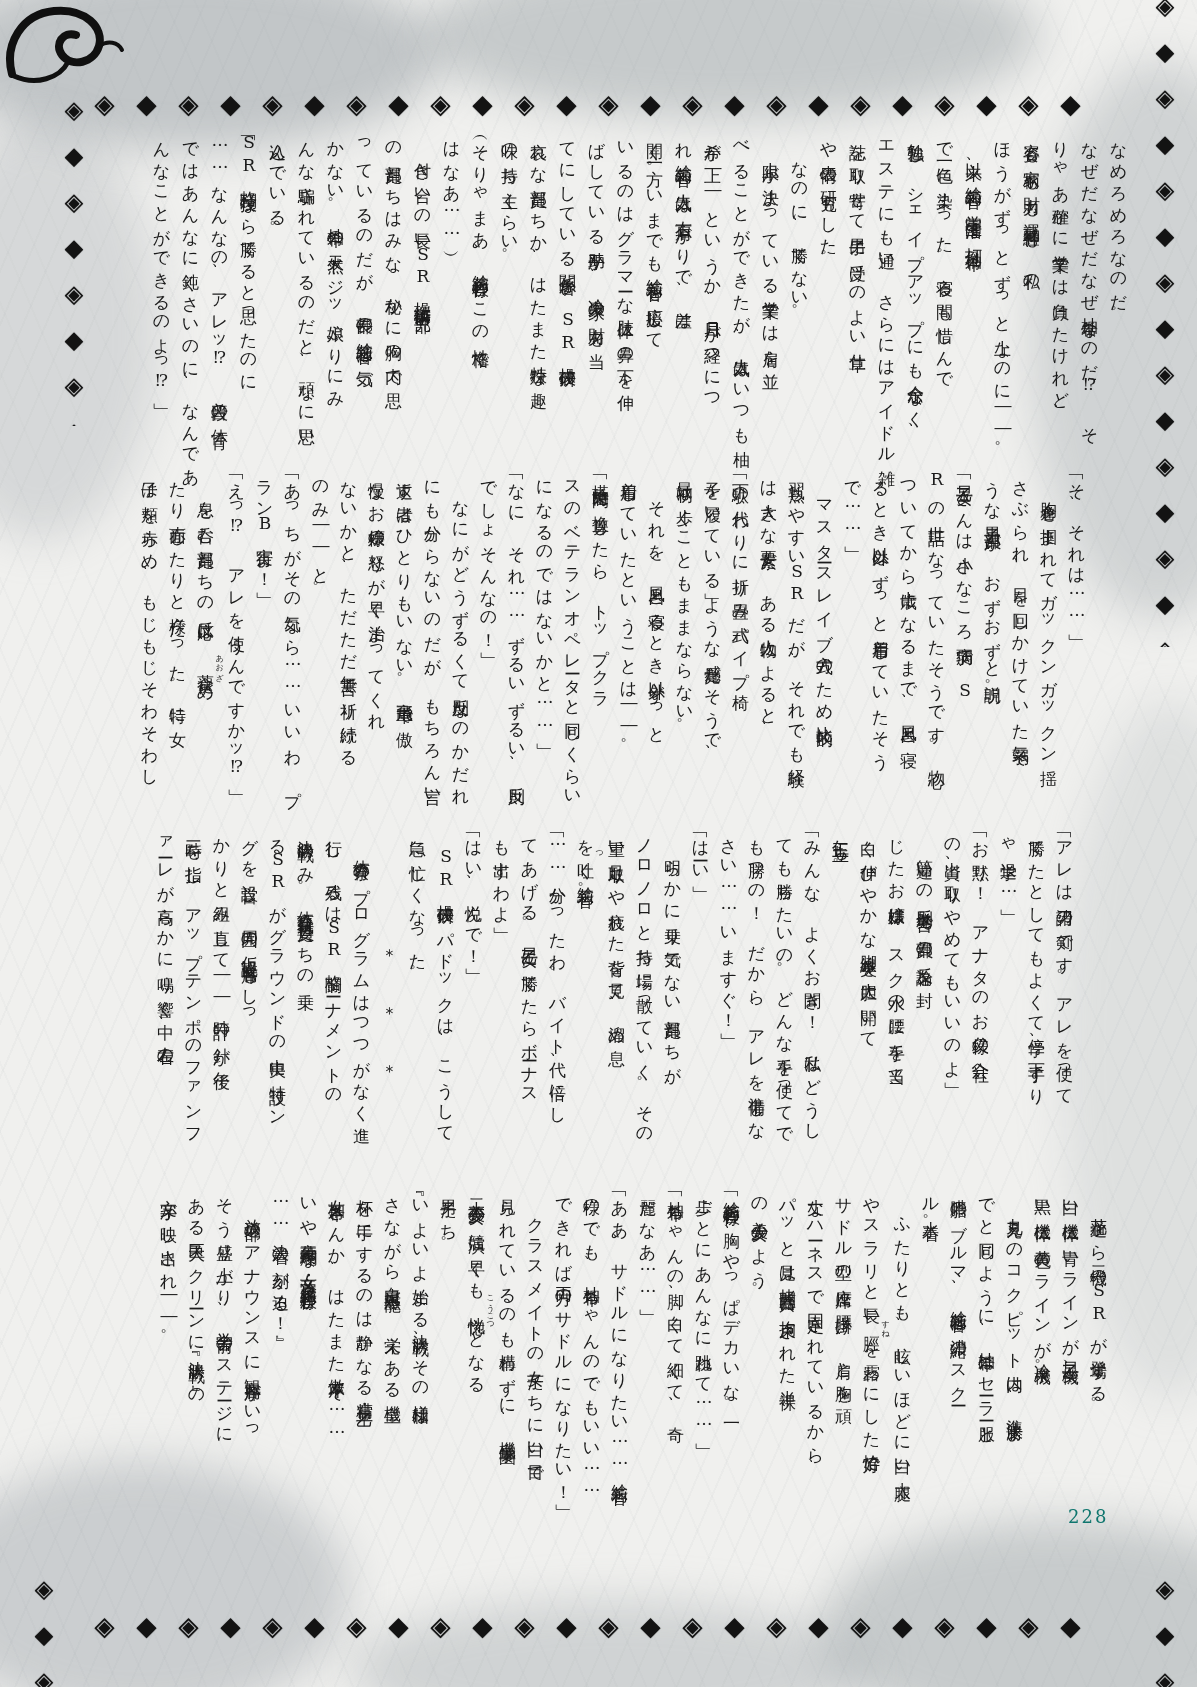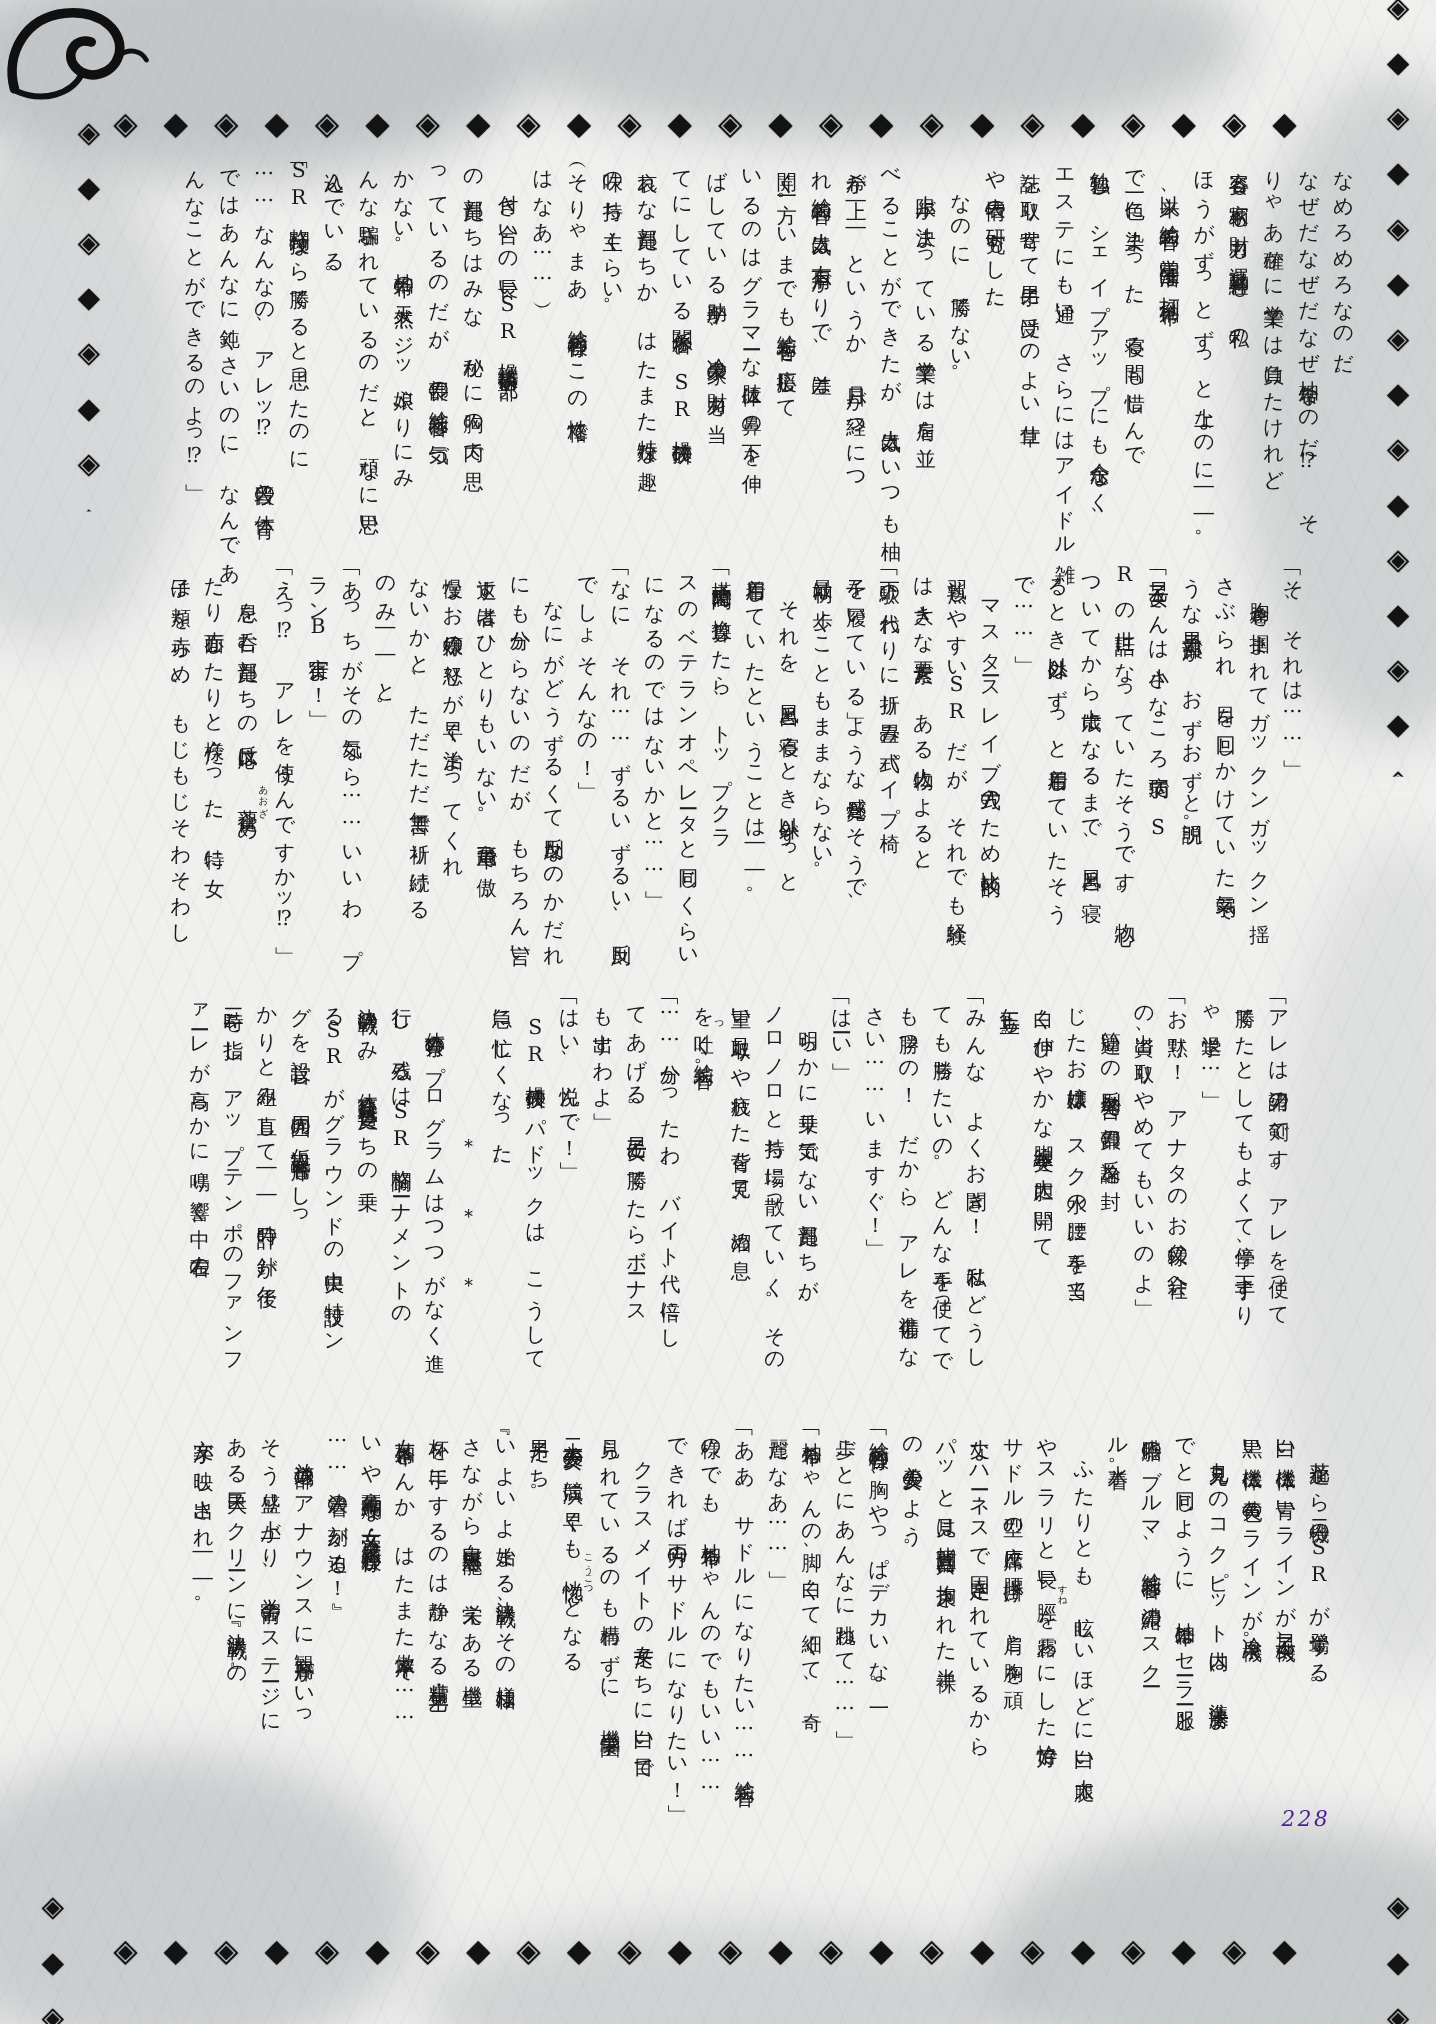--- a/index.html
+++ b/index.html
@@ -40,21 +40,21 @@
   #band1{top:130px;right:64px;height:356px;}
   #band1 .ln{line-height:29px;}
   #band2{top:469px;right:106px;height:356px;}
   #band3{top:827px;right:118px;height:356px;}
   #band4{top:1186px;right:84px;height:356px;}
   .band .ln.center{text-align:center;}
   ruby{ruby-align:center;}
   rt{font-size:8px;letter-spacing:0;color:#1b1b1b;}
   
   .pagenum{position:absolute;left:1068px;top:1506px;z-index:3;font-size:18px;
-           letter-spacing:2px;color:#4c1d95;font-style:italic;}
+           letter-spacing:2px;color:#0f766e;}
 </style>
 </head>
 <body>
 
 <div class="crinkle"></div>
 <div class="marble m1"></div>
 <div class="marble m2"></div>
 <div class="marble m3"></div>
 <div class="marble m4"></div>
 <div class="marble m5"></div>

